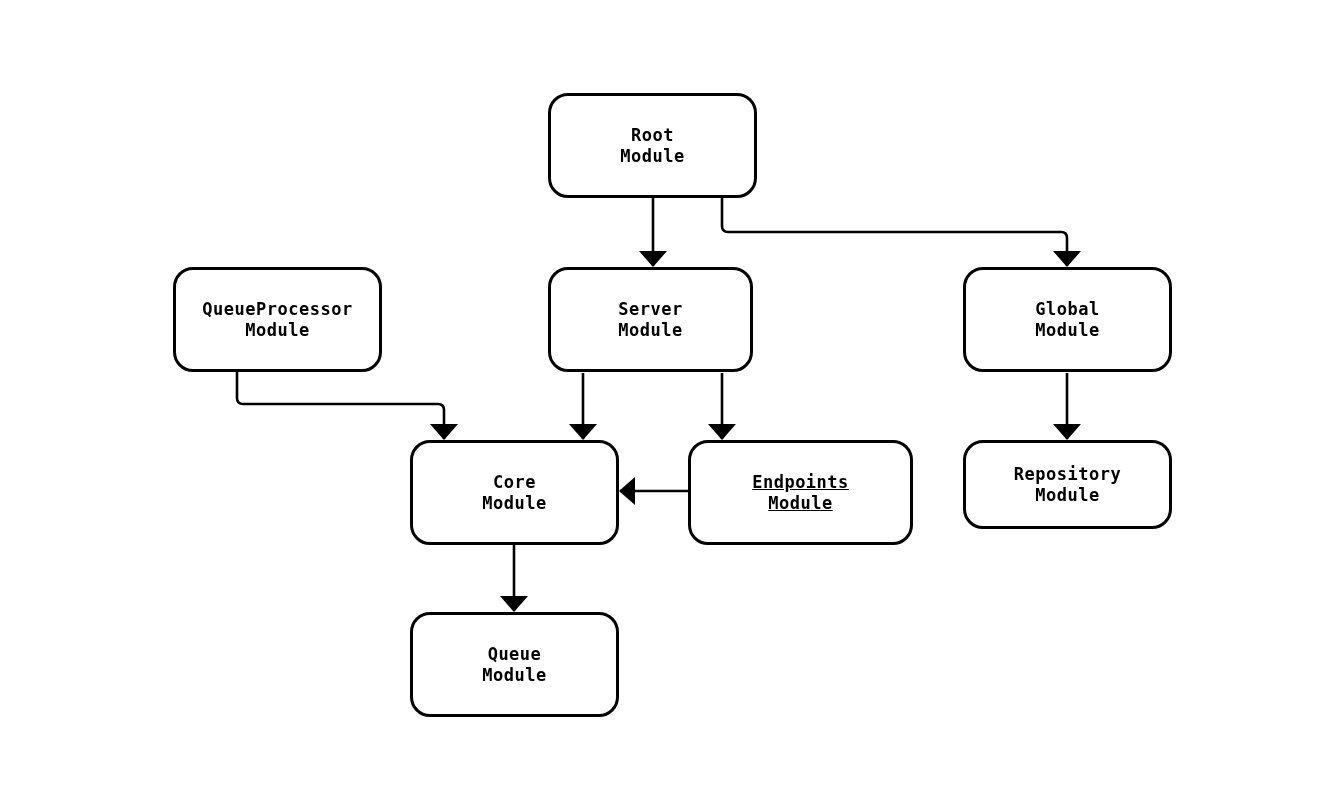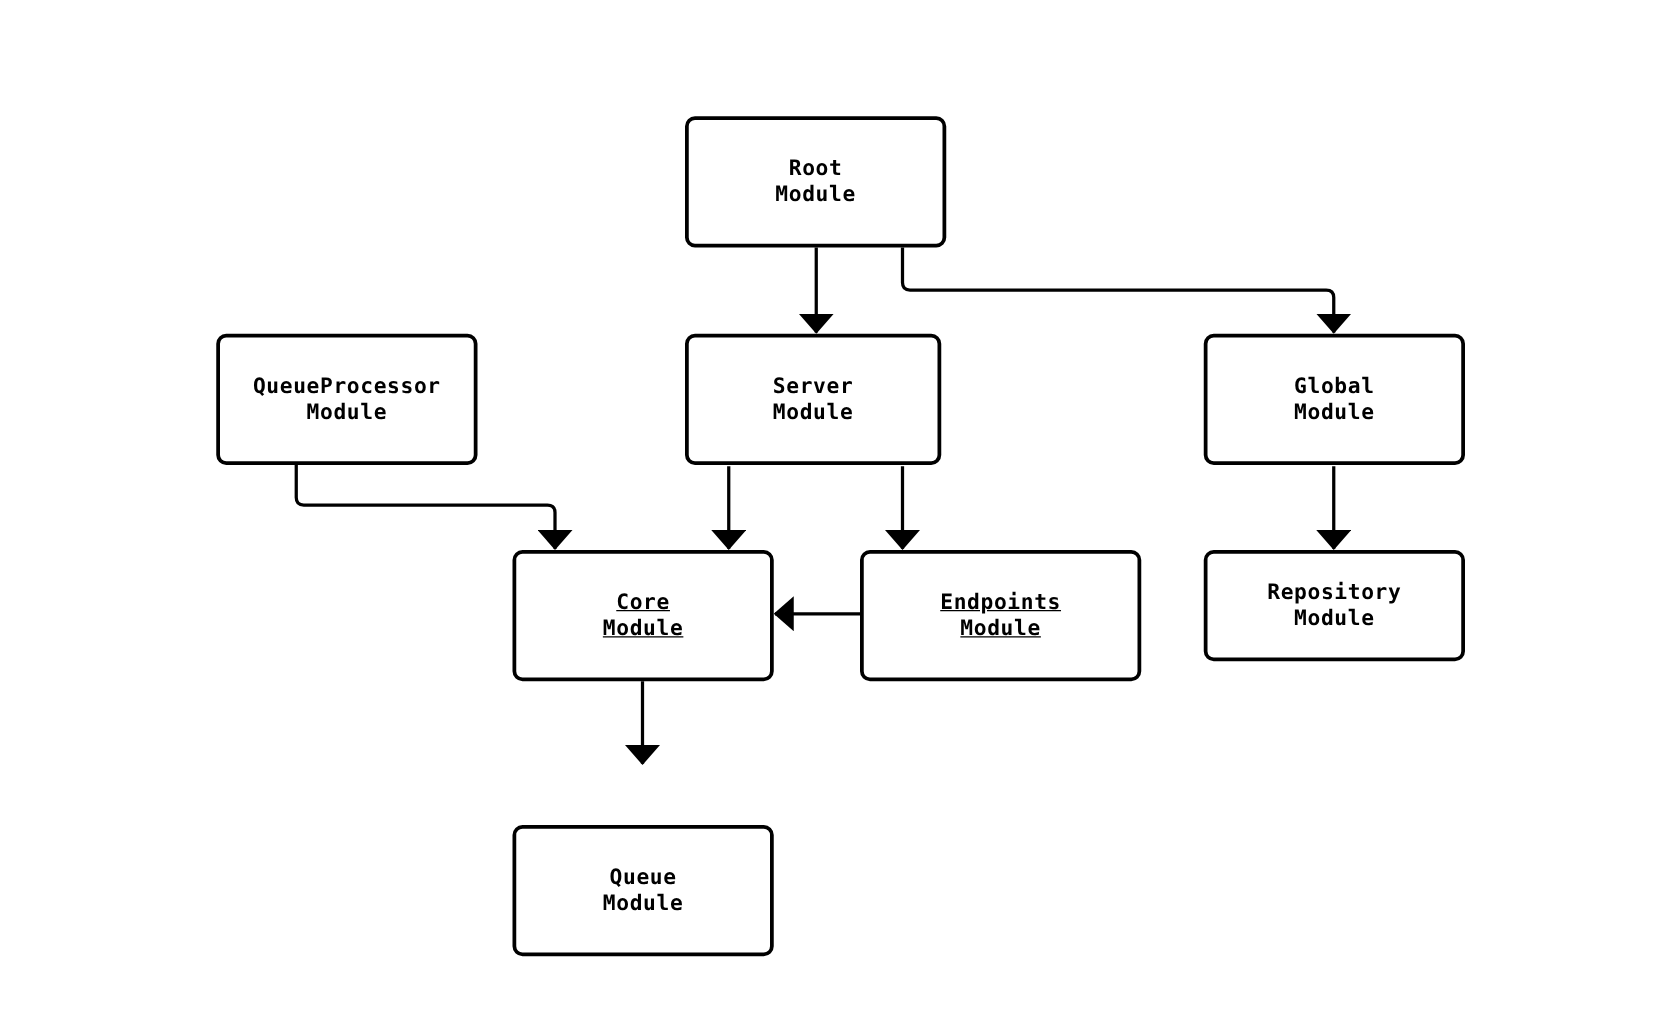--- a/index.html
+++ b/index.html
@@ -24,21 +24,21 @@
   }
   .edge {
     fill: none;
     stroke: var(--stroke, #000000);
     stroke-width: 2.6;
   }
   .node {
     position: absolute;
     box-sizing: border-box;
     border: 3px solid var(--stroke, #000000);
-    border-radius: 8px;
+    border-radius: 20px;
     background: var(--node-fill, #ffffff);
     color: var(--text, #000000);
     display: flex;
     align-items: center;
     justify-content: center;
     text-align: center;
     font-weight: bold;
     font-size: 17px;
     line-height: 21px;
     white-space: pre-line;
@@ -66,21 +66,21 @@
     </svg>
 
 <div class="node" style="left: 548px; top: 93px; width: 209px; height: 105px;">Root
 Module</div>
     <div class="node" style="left: 133px; top: 267px; width: 209px; height: 105px; margin-left: 40px;">QueueProcessor
 Module</div>
     <div class="node" style="left: 548px; top: 267px; width: 205px; height: 105px;">Server
 Module</div>
     <div class="node" style="left: 963px; top: 267px; width: 209px; height: 105px; text-align: right;">Global
 Module</div>
-    <div class="node" style="left: 410px; top: 440px; width: 209px; height: 105px; text-decoration: underline;">Core
+    <div class="node" style="left: 410px; top: 440px; width: 209px; height: 105px;">Core
 Module</div>
     <div class="node" style="left: 688px; top: 440px; width: 225px; height: 105px; text-decoration: underline;">Endpoints
 Module</div>
     <div class="node" style="left: 963px; top: 440px; width: 209px; height: 89px;">Repository
 Module</div>
-    <div class="node" style="left: 410px; top: 612px; width: 209px; height: 105px; margin-top: 48px;">Queue
+    <div class="node" style="left: 410px; top: 612px; width: 209px; height: 105px;">Queue
 Module</div>
   </div>
 
 </body></html>

